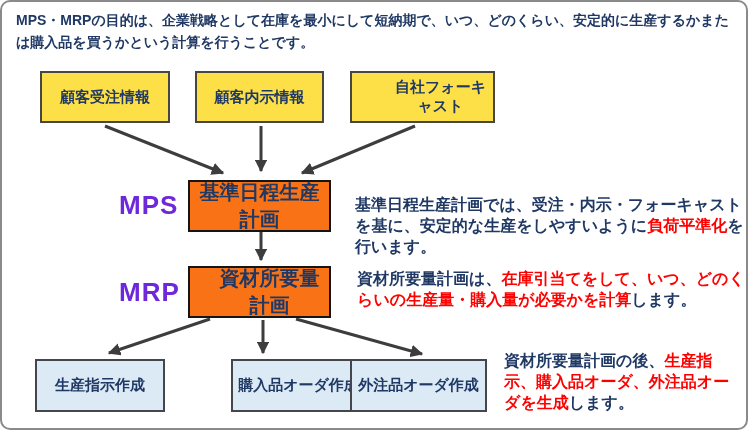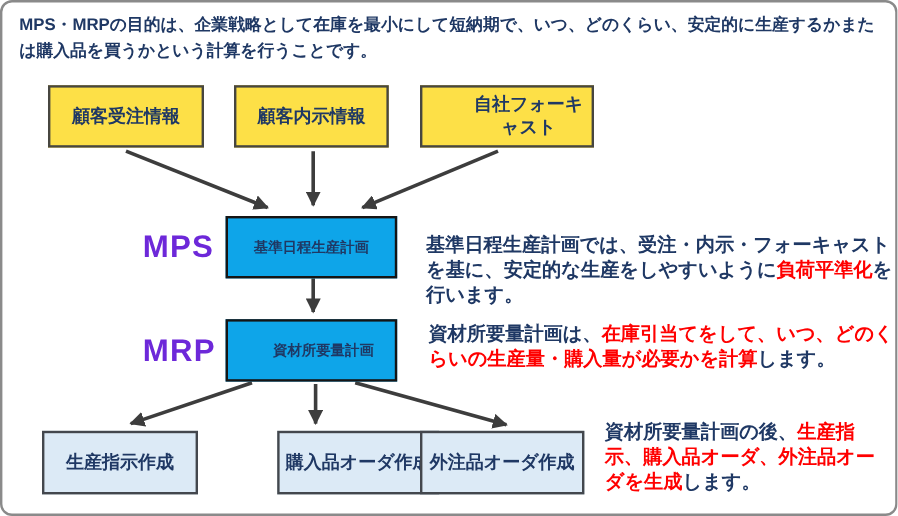--- a/index.html
+++ b/index.html
@@ -27,21 +27,21 @@
     box-sizing: border-box;
     display: flex;
     align-items: center;
     justify-content: center;
     font-weight: 700;
     color: #1F3864;
     font-size: 15px;
     text-align: center;
   }
   .cream  { background: #fde047; border: 2px solid #474640; }
-  .yellow { background: #0ea5e9; border: 2px solid #151515; font-size: 12px; }
+  .yellow { background: #f97316; border: 2px solid #151515; font-size: 20px; }
   .blue   { background: #DCEAF6; border: 2px solid #43474d; }
   .abbr {
     position: absolute;
     color: #6d28d9;
     font-weight: 700;
     font-size: 26px;
     letter-spacing: 1px;
   }
   .desc {
     position: absolute;

